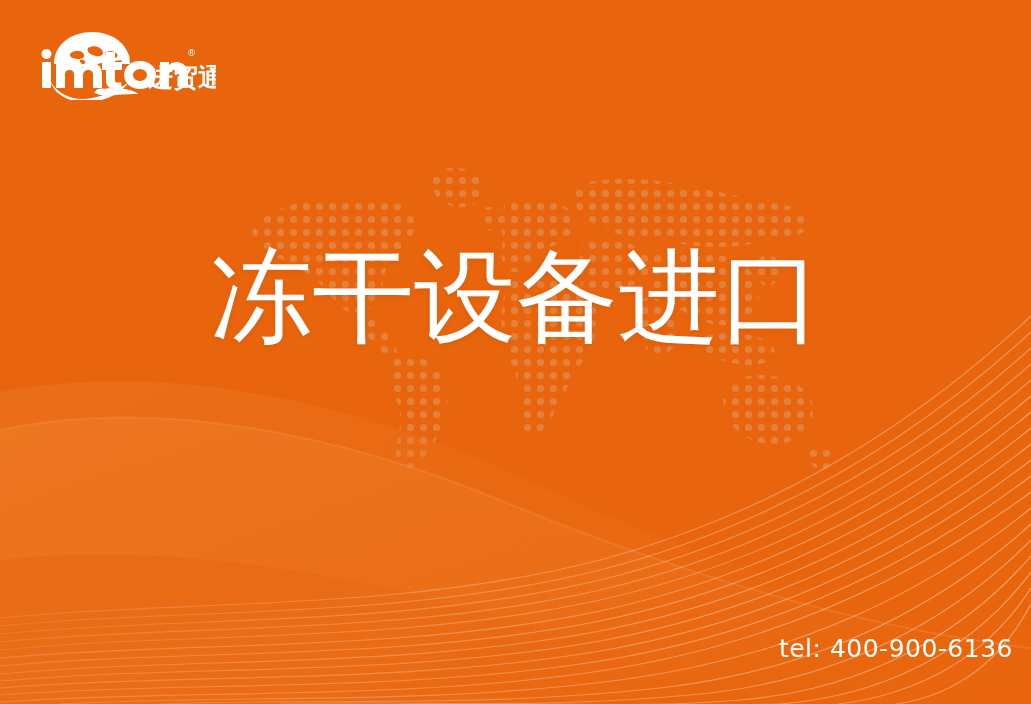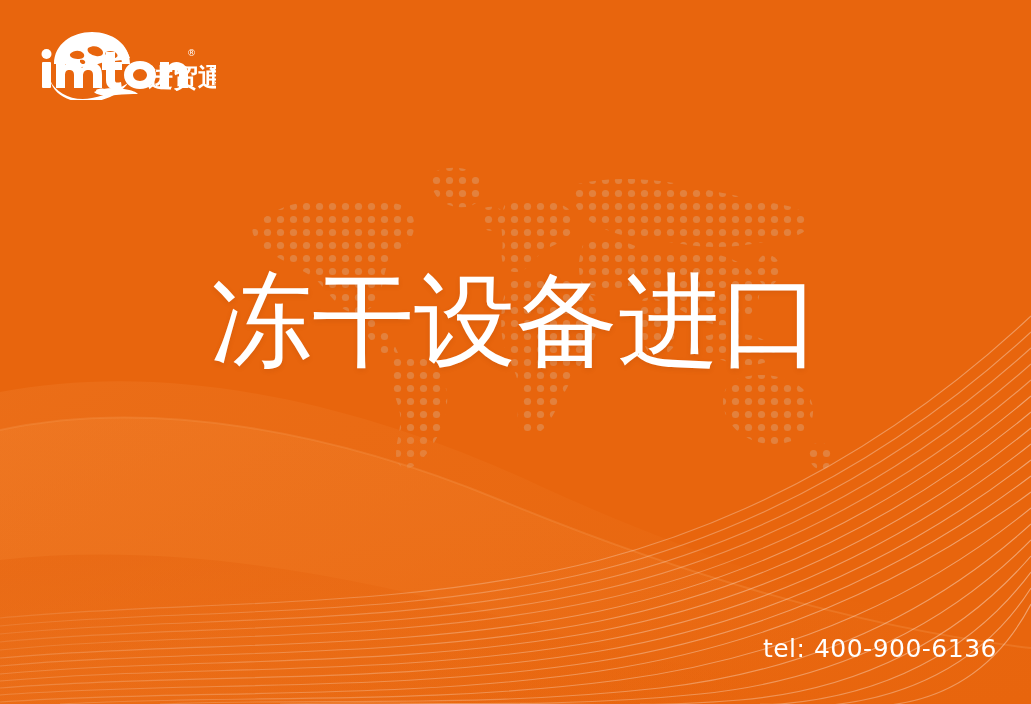--- a/index.html
+++ b/index.html
@@ -44,26 +44,26 @@
     z-index:5;
     color:#ffffff;
     font-family:"DejaVu Sans","Liberation Sans",sans-serif;
     font-size:102px;
     line-height:130px;
     font-weight:400;
     letter-spacing:0px;
     white-space:nowrap;
     text-shadow:0 2px 5px rgba(120,45,0,0.13);
   }
-  .headline .ln{display:block;margin-top:24px;}
+  .headline .ln{display:block;}
 
   
   .tel{
     position:absolute;
-    right:34px; top:634px;
+    right:18px; top:634px;
     z-index:5;
     color:#ffffff;
     font-family:"DejaVu Sans","Liberation Sans",sans-serif;
     font-size:25px;
     letter-spacing:0.5px;
     white-space:nowrap;
   }
 </style>
 </head>
 <body>

